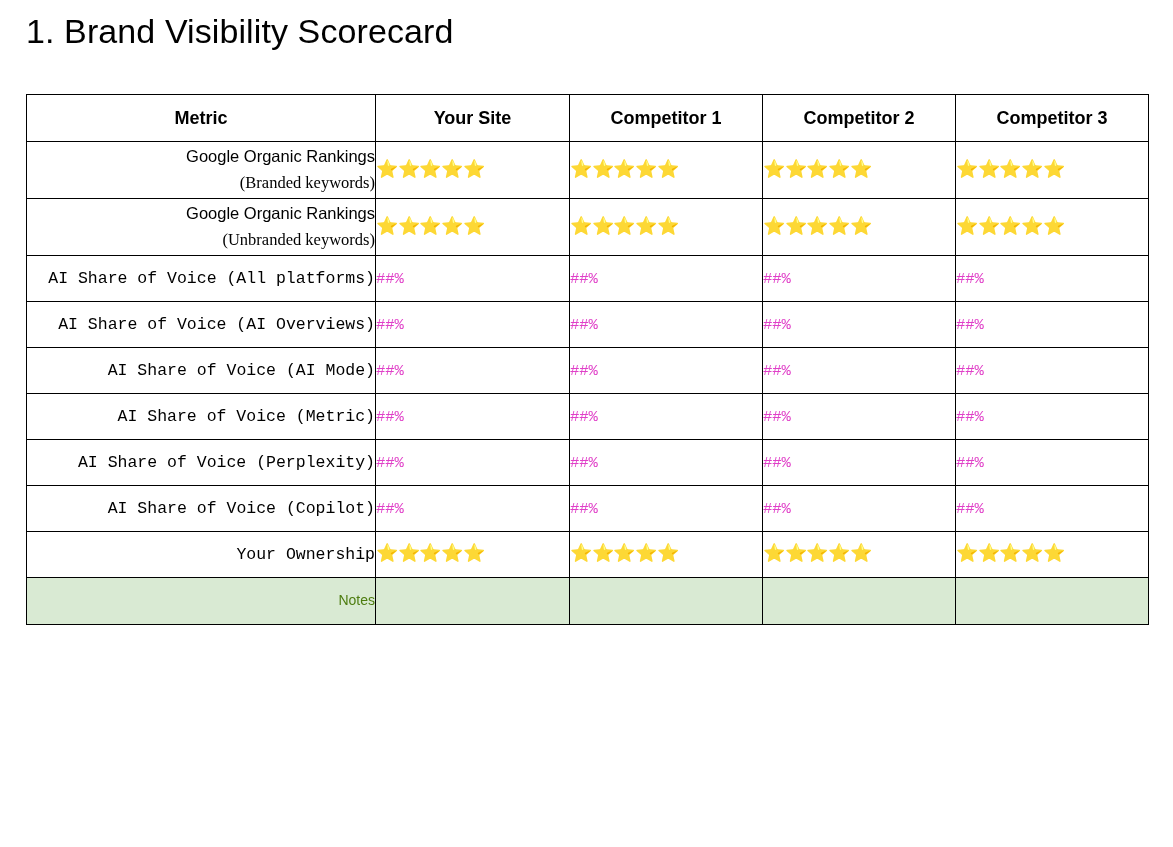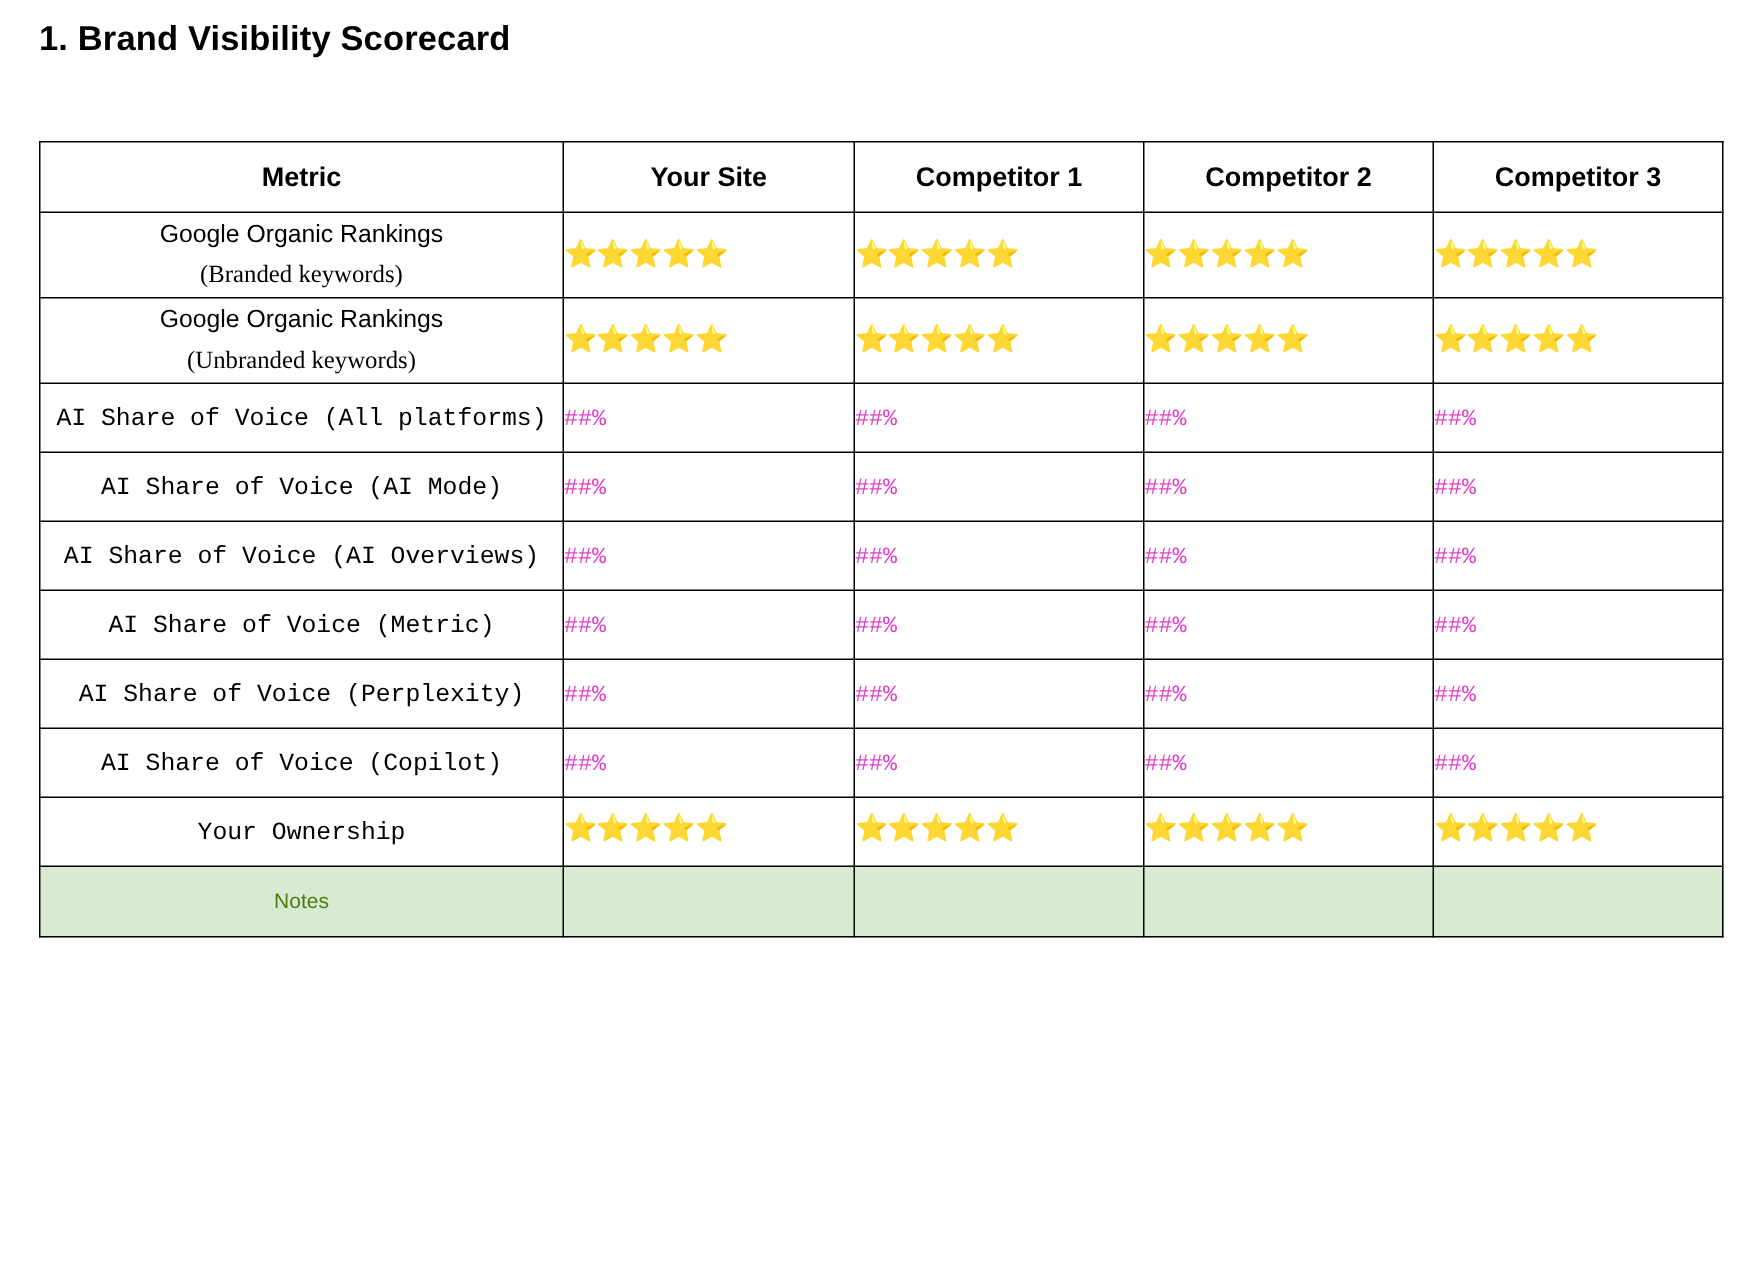--- a/index.html
+++ b/index.html
@@ -18,22 +18,22 @@
     position: relative;
     width: 1173px;
     height: 847px;
     box-sizing: border-box;
     padding: 0;
   }
   .page-title {
     position: absolute;
     left: 26px;
     top: 12px;
-    font-size: 23px;
-    font-weight: 700;
+    font-size: 34px;
+    font-weight: 400;
     letter-spacing: 0.1px;
     color: #000000;
     white-space: nowrap;
   }
   .table-wrap {
     position: absolute;
     left: 26px;
     top: 94px;
     width: 1122px;
   }
@@ -56,21 +56,21 @@
     height: 46px;
     font-size: 18px;
     font-weight: bold;
     text-align: center;
     color: #000000;
   }
   td.metric-cell {
     padding: 7px 0 7px 11px;
     font-size: 16.5px;
     line-height: 1.55;
-    text-align: center;
+    text-align: right;
     color: #000000;
   }
   td.metric-cell .line2 { display: block; font-family: Liberation Serif, serif; }
   td.value-cell {
     padding: 6px 0 6px 11px;
     text-align: left;
   }
   .stars {
     font-size: 18px;
     line-height: 1.2;
@@ -147,31 +147,31 @@
             <span>AI Share of Voice (All platforms)</span>
           </td>
           <td class="value-cell"><span class="pct">##%</span></td>
           <td class="value-cell"><span class="pct">##%</span></td>
           <td class="value-cell"><span class="pct">##%</span></td>
           <td class="value-cell"><span class="pct">##%</span></td>
         </tr>
 
         <tr class="std-row">
           <td class="metric-cell">
+            <span>AI Share of Voice (AI Overviews)</span>
+          </td>
+          <td class="value-cell"><span class="pct">##%</span></td>
+          <td class="value-cell"><span class="pct">##%</span></td>
+          <td class="value-cell"><span class="pct">##%</span></td>
+          <td class="value-cell"><span class="pct">##%</span></td>
+        </tr>
+
+        <tr class="std-row">
+          <td class="metric-cell">
             <span>AI Share of Voice (AI Mode)</span>
-          </td>
-          <td class="value-cell"><span class="pct">##%</span></td>
-          <td class="value-cell"><span class="pct">##%</span></td>
-          <td class="value-cell"><span class="pct">##%</span></td>
-          <td class="value-cell"><span class="pct">##%</span></td>
-        </tr>
-
-        <tr class="std-row">
-          <td class="metric-cell">
-            <span>AI Share of Voice (AI Overviews)</span>
           </td>
           <td class="value-cell"><span class="pct">##%</span></td>
           <td class="value-cell"><span class="pct">##%</span></td>
           <td class="value-cell"><span class="pct">##%</span></td>
           <td class="value-cell"><span class="pct">##%</span></td>
         </tr>
 
         <tr class="std-row">
           <td class="metric-cell">
             <span>AI Share of Voice (Metric)</span>

